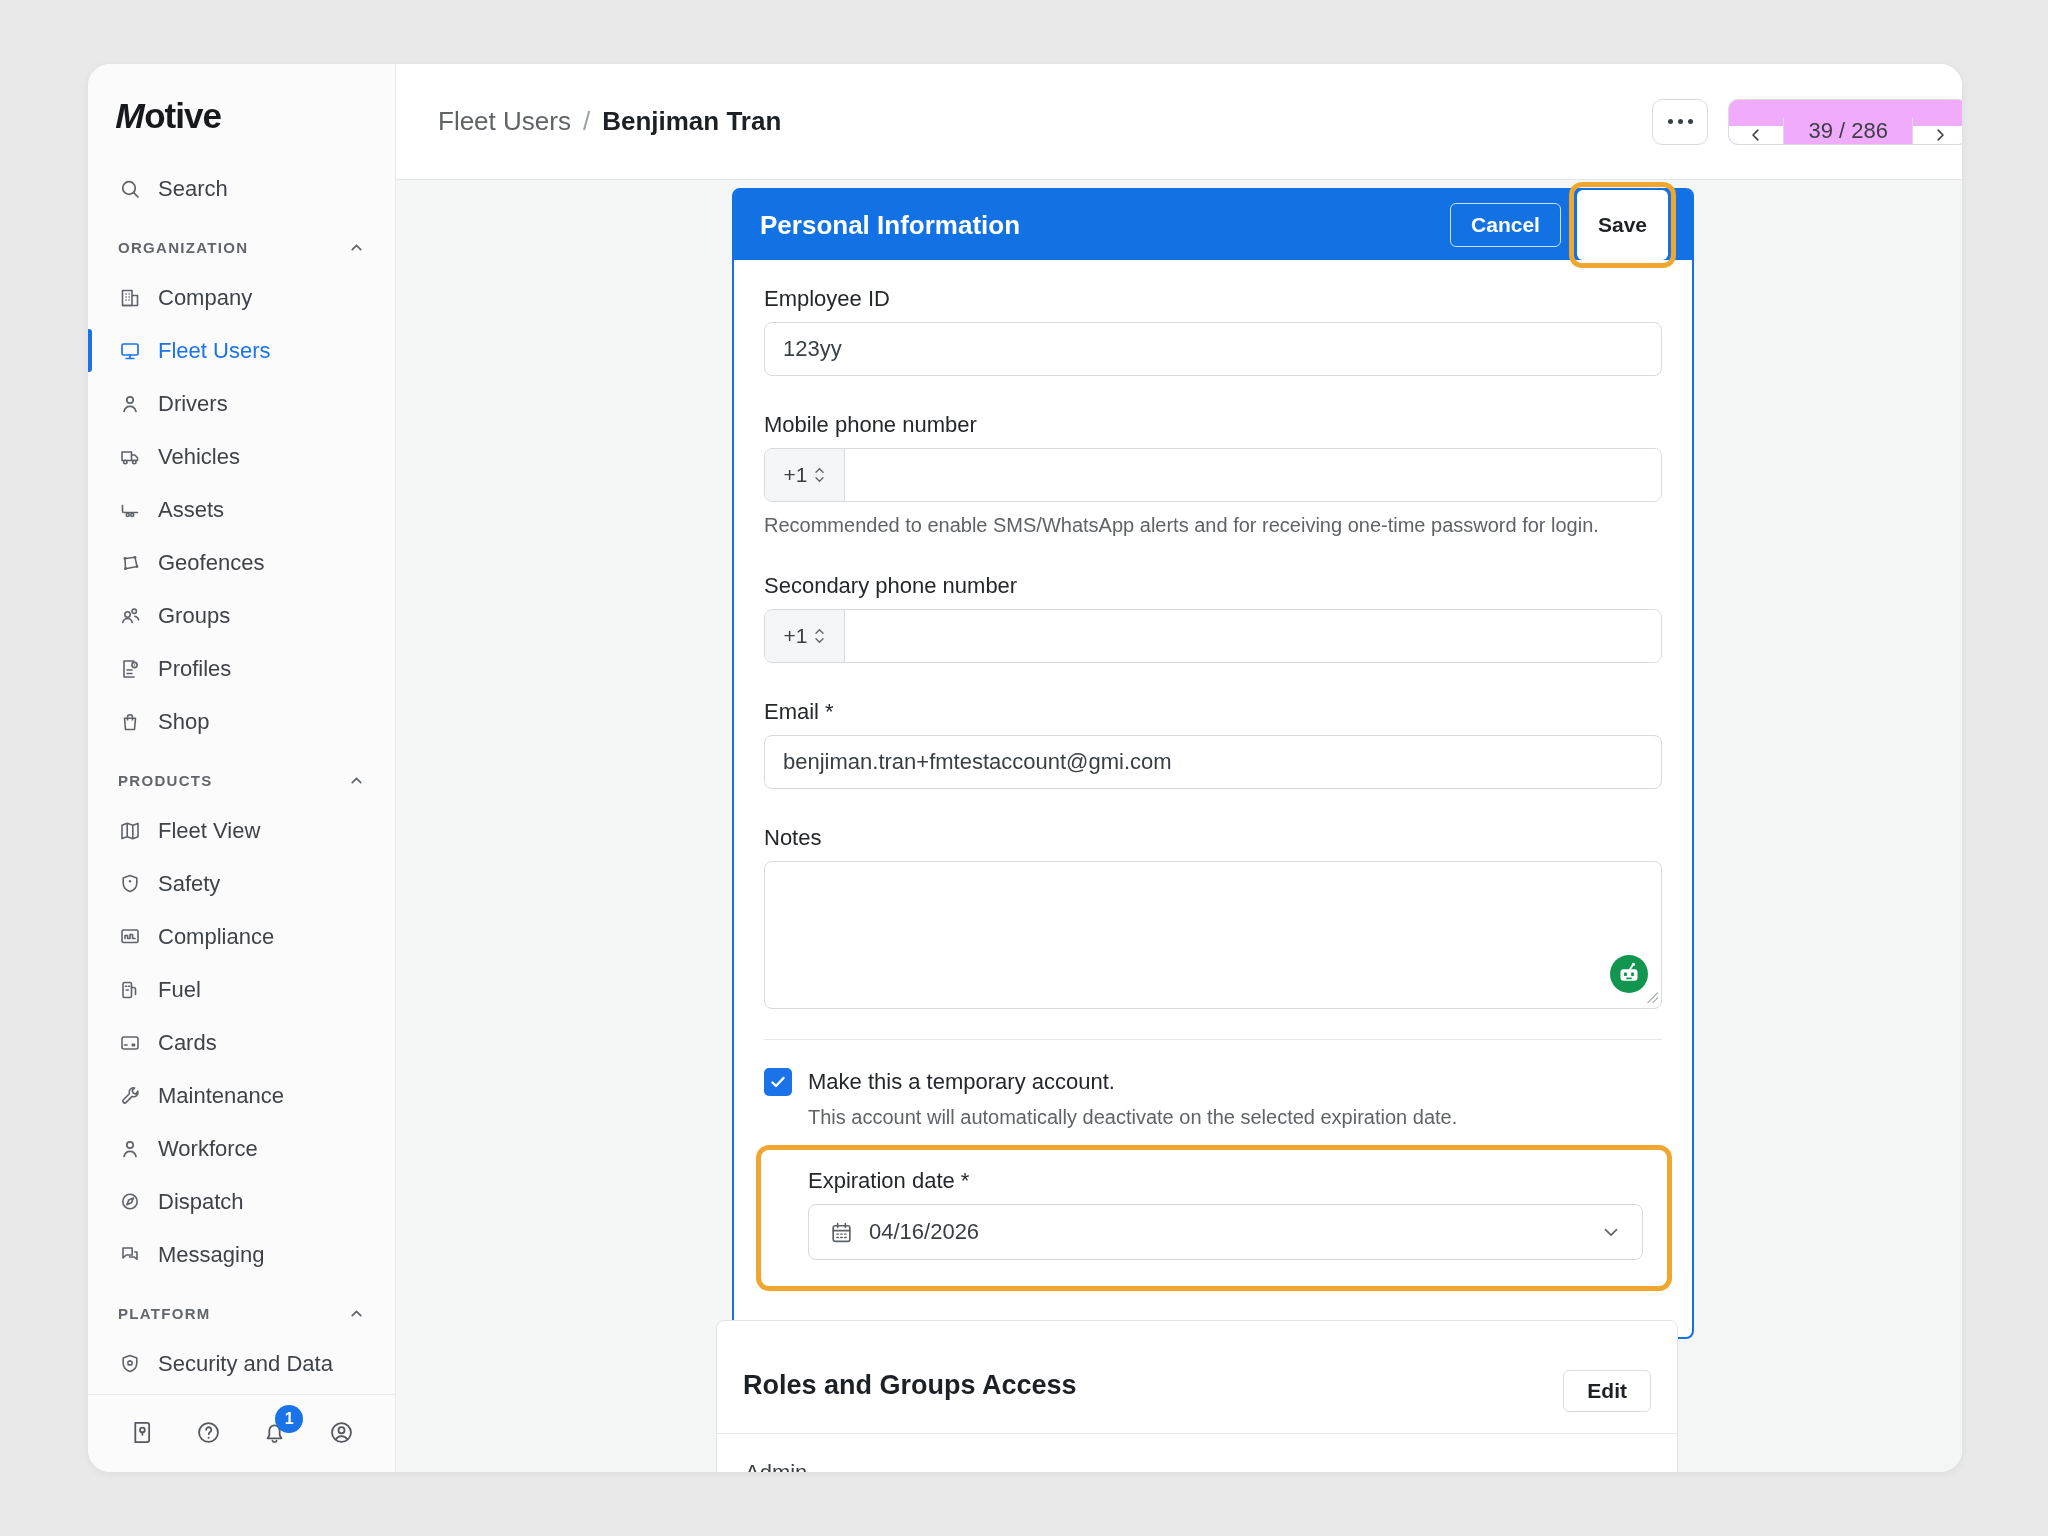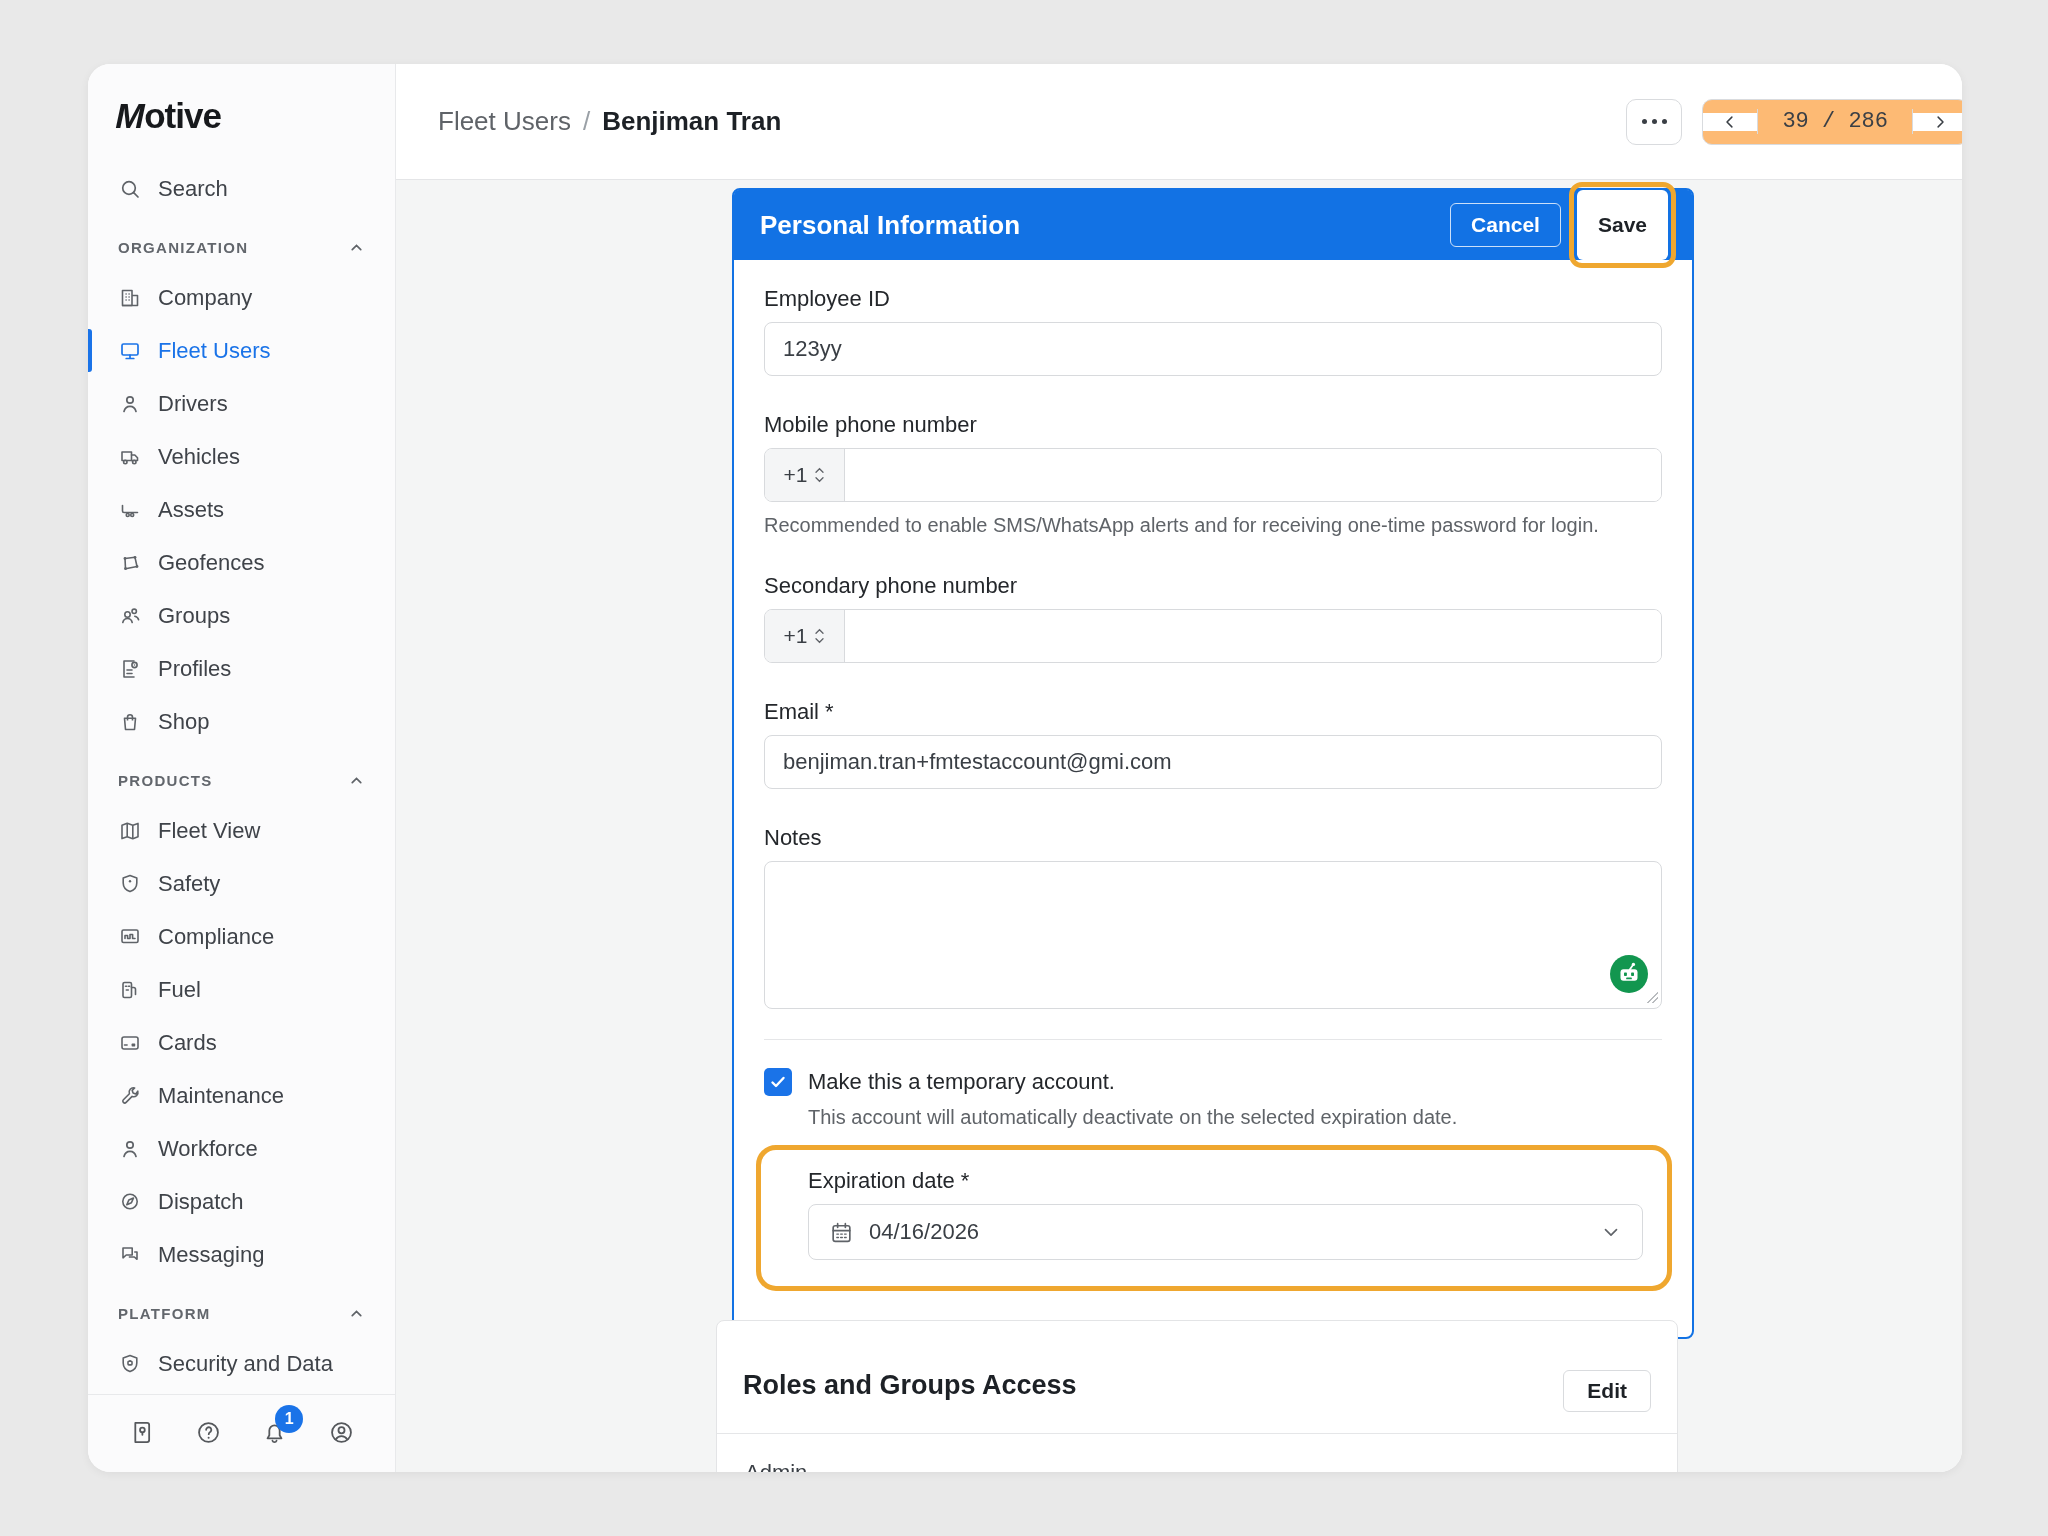--- a/index.html
+++ b/index.html
@@ -38,22 +38,22 @@
   .topbar{ height:116px; flex:none; background:#fff; border-bottom:1px solid #e4e5e7;
     display:flex; align-items:center; padding:0 0 0 42px; }
   .crumb{ font-size:26px; display:flex; align-items:center; gap:12px; }
   .crumb .parent{ color:#5f6368; }
   .crumb .sep{ color:#9aa0a6; }
   .crumb .current{ color:#1d2126; font-weight:700; }
   .top-actions{ margin-left:auto; display:flex; align-items:center; gap:20px; }
   .more-btn{ width:56px; height:46px; border:1px solid #d9dbde; border-radius:10px; background:#fff;
     display:flex; align-items:center; justify-content:center; gap:5px; cursor:pointer; }
   .more-btn i{ width:5px; height:5px; border-radius:50%; background:#3a3f45; }
-  .pager{ display:flex; align-items:center; height:46px; border:1px solid #d9dbde; border-radius:10px;
-    background:#fdba74; overflow:hidden; margin-right:-6px;font-family:Liberation Mono, monospace; }
+  .pager{ display:flex; align-items:flex-end; height:46px; border:1px solid #d9dbde; border-radius:10px;
+    background:#f0abfc; overflow:hidden; margin-right:-6px; }
   .pager-btn{ width:54px; display:flex; align-items:center; justify-content:center; background:#fff;
     border:none; cursor:pointer; color:#3a3f45; }
   .pager-btn svg{ width:18px; height:18px; }
   .pager-label{ display:flex; align-items:center; padding:0 24px; font-size:22px; color:#3a3f45;
     border-left:1px solid #d9dbde; border-right:1px solid #d9dbde; }
 
   .content{ position:relative; flex:1; background:#f4f5f5; overflow:hidden; }
 
   
   .pi-card{ position:absolute; left:336px; top:8px; width:962px; background:#fff;
@@ -85,21 +85,21 @@
   .bot-icon{ position:absolute; right:14px; bottom:16px; width:38px; height:38px; cursor:pointer; }
   .resize-corner{ position:absolute; right:4px; bottom:6px; width:11px; height:11px;
     background:linear-gradient(135deg, transparent 50%, #b9bcbf 50%, #b9bcbf 58%, transparent 58%, transparent 72%, #b9bcbf 72%, #b9bcbf 80%, transparent 80%); }
   .divider{ height:1px; background:#e5e6e8; margin:30px 0 28px; }
   .check-row{ display:flex; align-items:flex-start; gap:16px; }
   .checkbox{ width:28px; height:28px; flex:none; background:#1a73e8; border-radius:5px;
     display:flex; align-items:center; justify-content:center; cursor:pointer; }
   .checkbox svg{ width:18px; height:18px; color:#fff; }
   .check-label{ font-size:22px; color:#24272b; line-height:28px; }
   .check-desc{ margin:10px 0 0 44px; font-size:20px; color:#5f6368; }
-  .exp-ring{ margin:16px -10px 18px -8px; border:5px solid #efa72f; border-radius:20px;
+  .exp-ring{ margin:16px -10px 18px -8px; border:5px solid #efa72f; border-radius:13px;
     padding:18px 24px 26px 47px; }
   .exp-input{ display:flex; align-items:center; height:56px; border:1px solid #d8dadd; border-radius:8px;
     background:#fff; padding:0 20px; gap:15px; cursor:pointer; }
   .exp-input svg.cal{ width:25px; height:25px; color:#5f6368; flex:none; }
   .exp-value{ font-size:22px; color:#3a3f45; }
   .exp-input svg.chev{ width:22px; height:22px; color:#5f6368; margin-left:auto; }
 
   
   .roles-card{ position:absolute; left:320px; top:1140px; width:962px; height:260px; background:#fff;
     border:1px solid #e3e4e6; border-radius:8px; }

